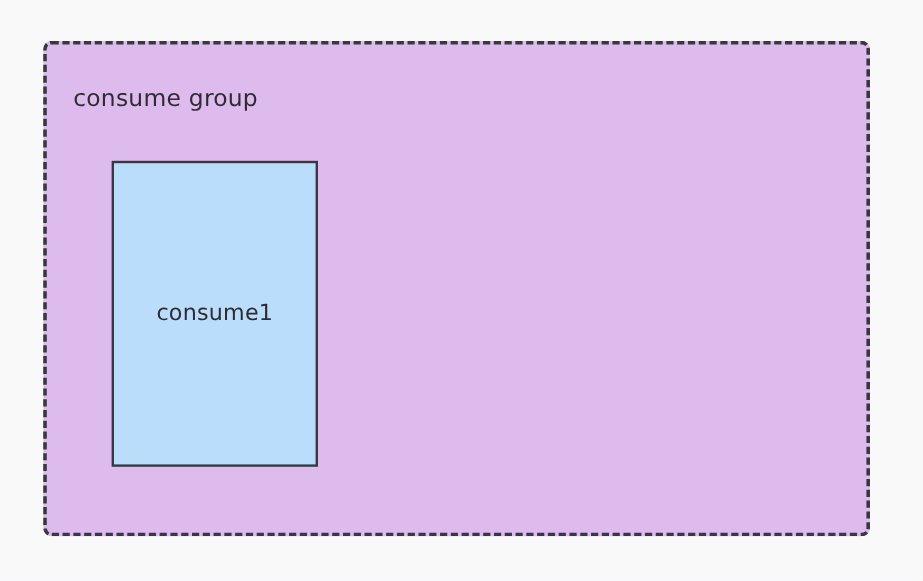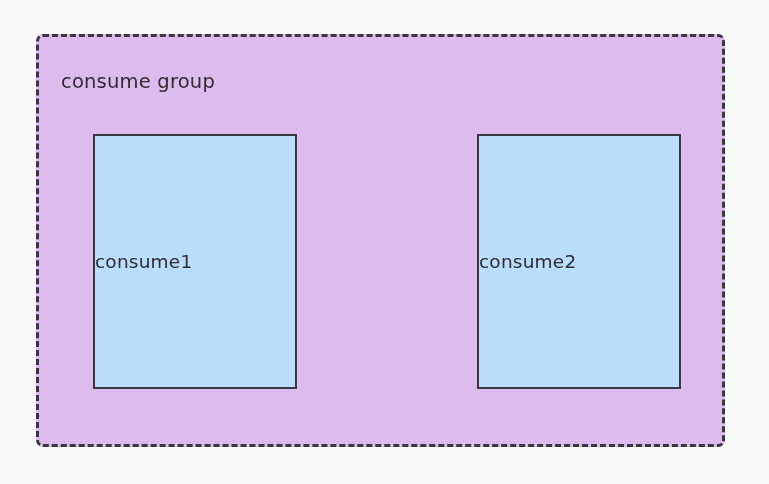--- a/index.html
+++ b/index.html
@@ -55,26 +55,27 @@
     width: 588px;
     height: 255px;
     display: flex;
     flex-direction: row;
     justify-content: space-between;
     align-items: stretch;
   }
 
   .consumer-box {
     box-sizing: border-box;
-    width: 204px;
+    width: 172px;
     height: 255px;
     background: #bbddfc;
     border: 2.5px solid #3b3741;
     display: flex;
     align-items: center;
+    justify-content: center;
   }
 
   .consumer-label {
     font-size: 18.5px;
     color: #2f2b33;
     letter-spacing: 0.2px;
     white-space: nowrap;
     font-family: "DejaVu Sans", sans-serif;
   }
 </style>
@@ -86,20 +87,17 @@
   <div class="group-box">
 
     <div class="group-title">consume group</div>
 
     <div class="consumers-row">
 
       <div class="consumer-box">
         <span class="consumer-label">consume1</span>
       </div>
 
-      <div class="consumer-box">
-        <span class="consumer-label">consume2</span>
-      </div>
 
 
     </div>
   </div>
 </div>
 
 </body></html>

